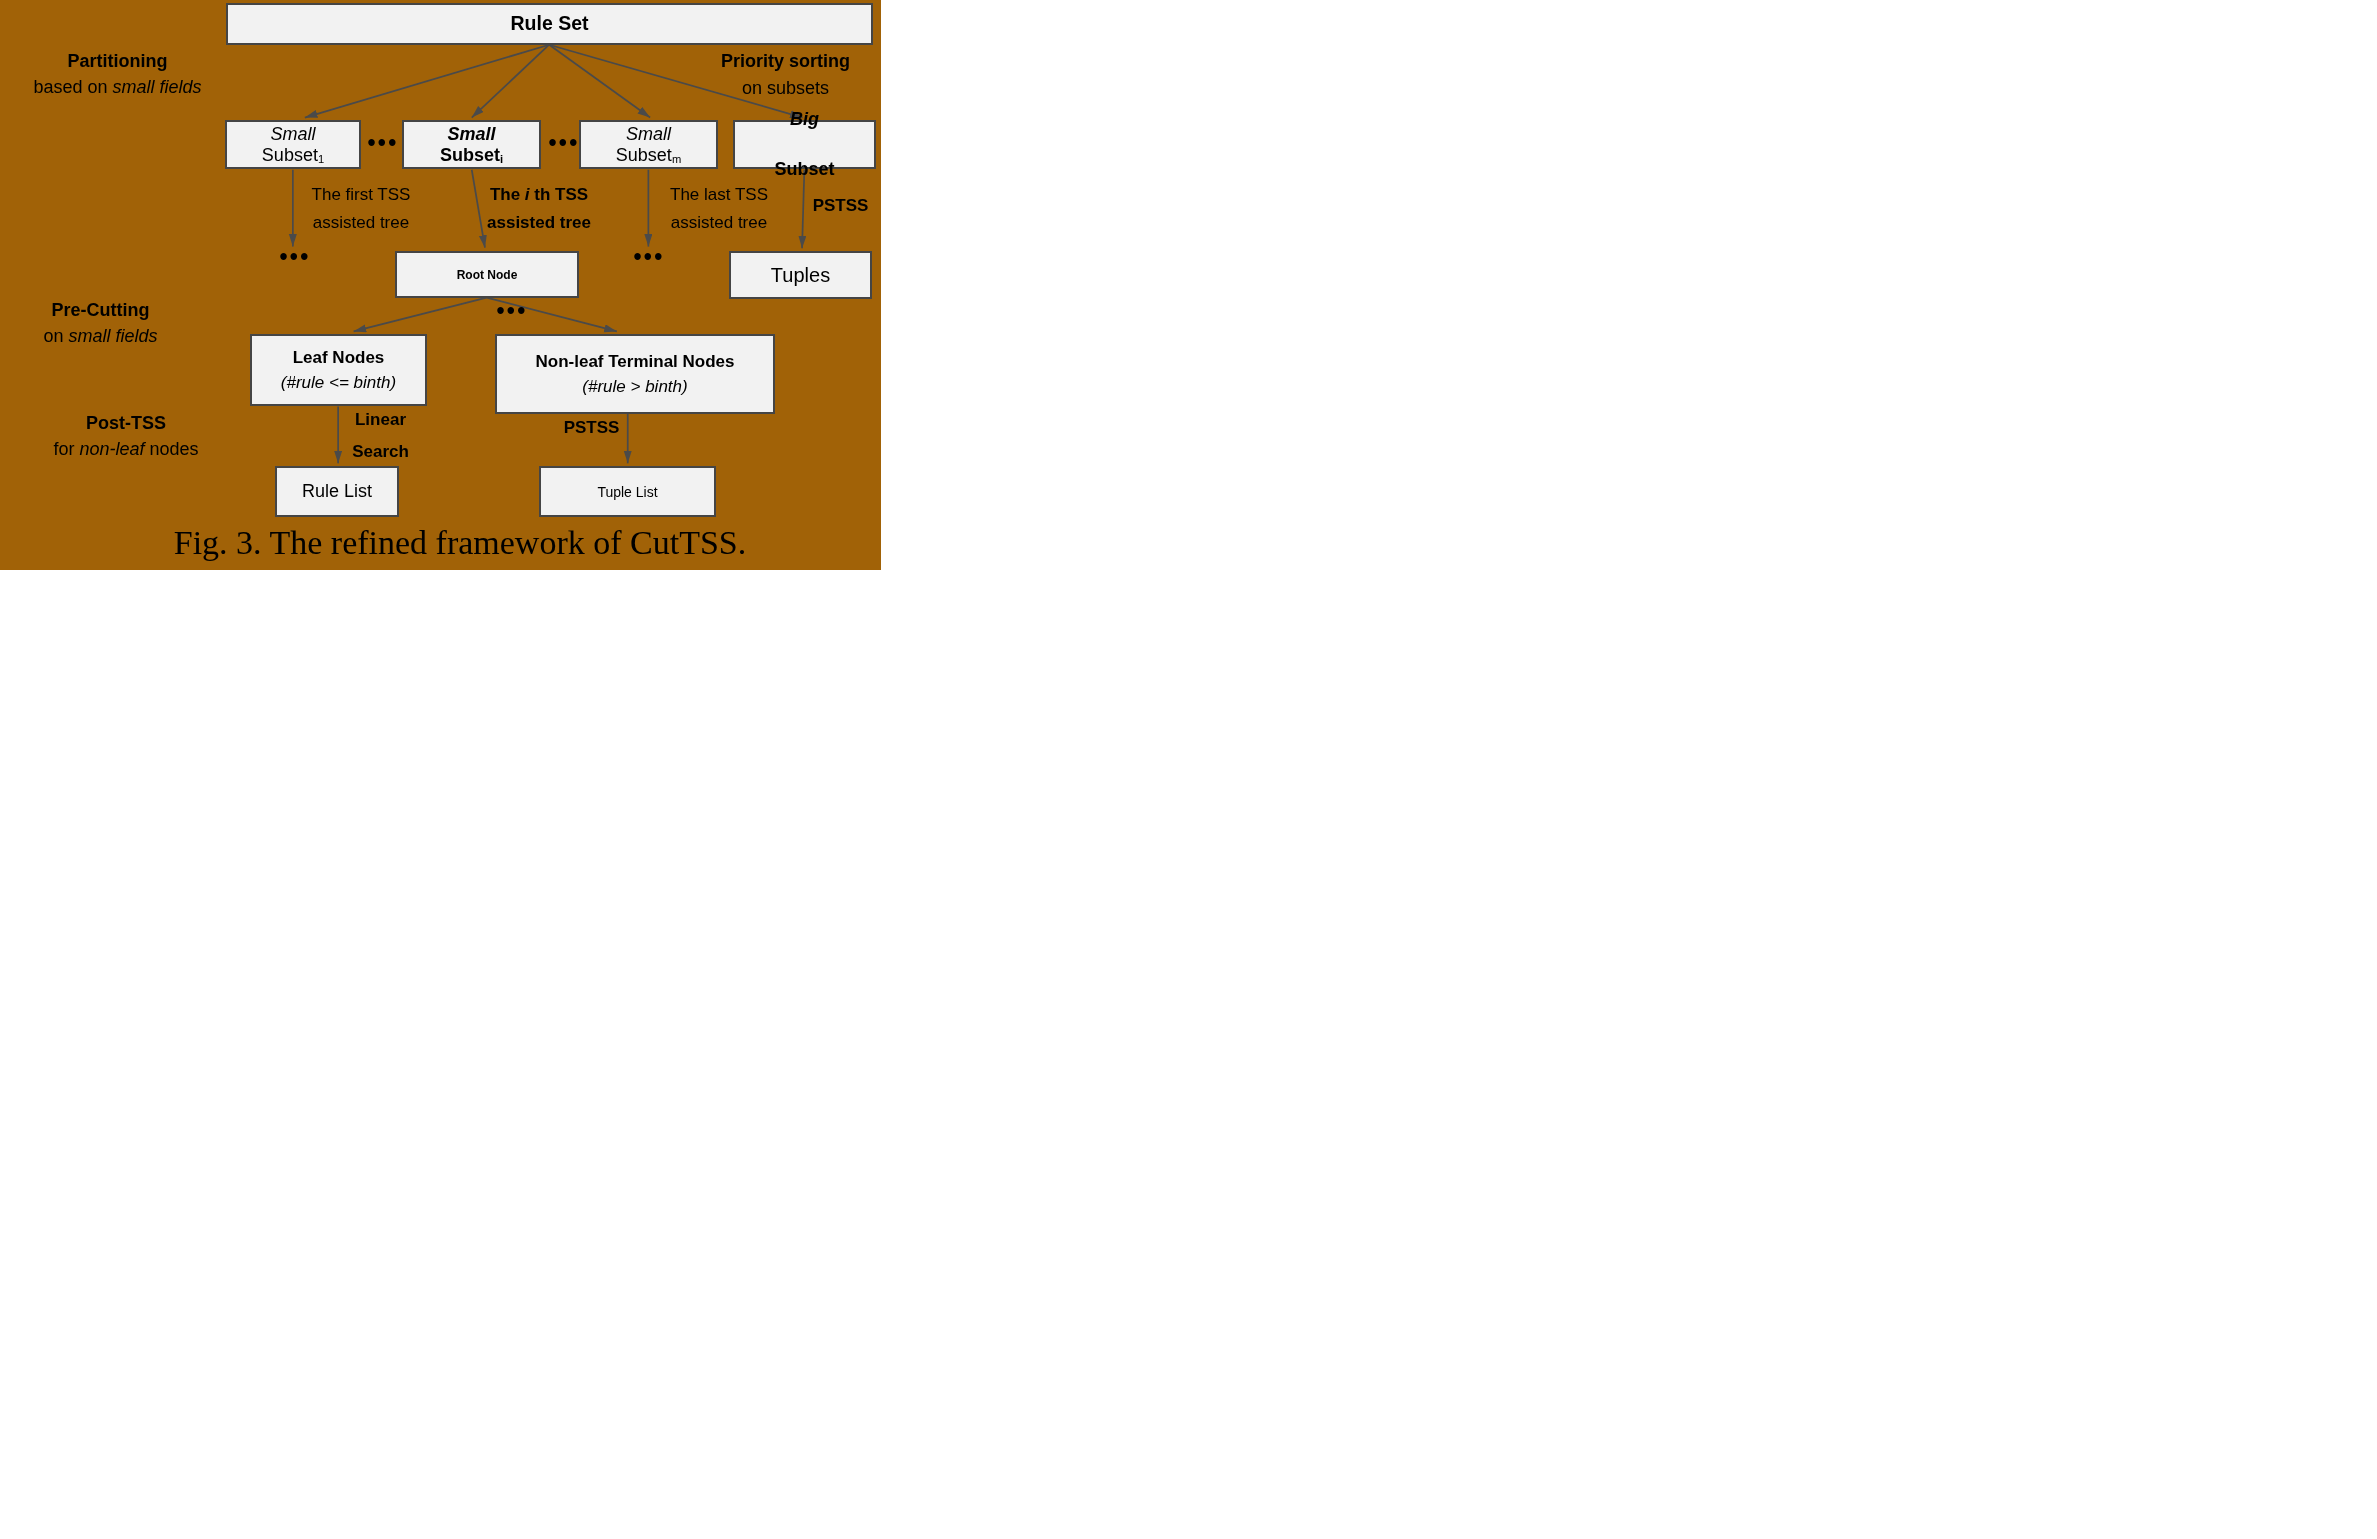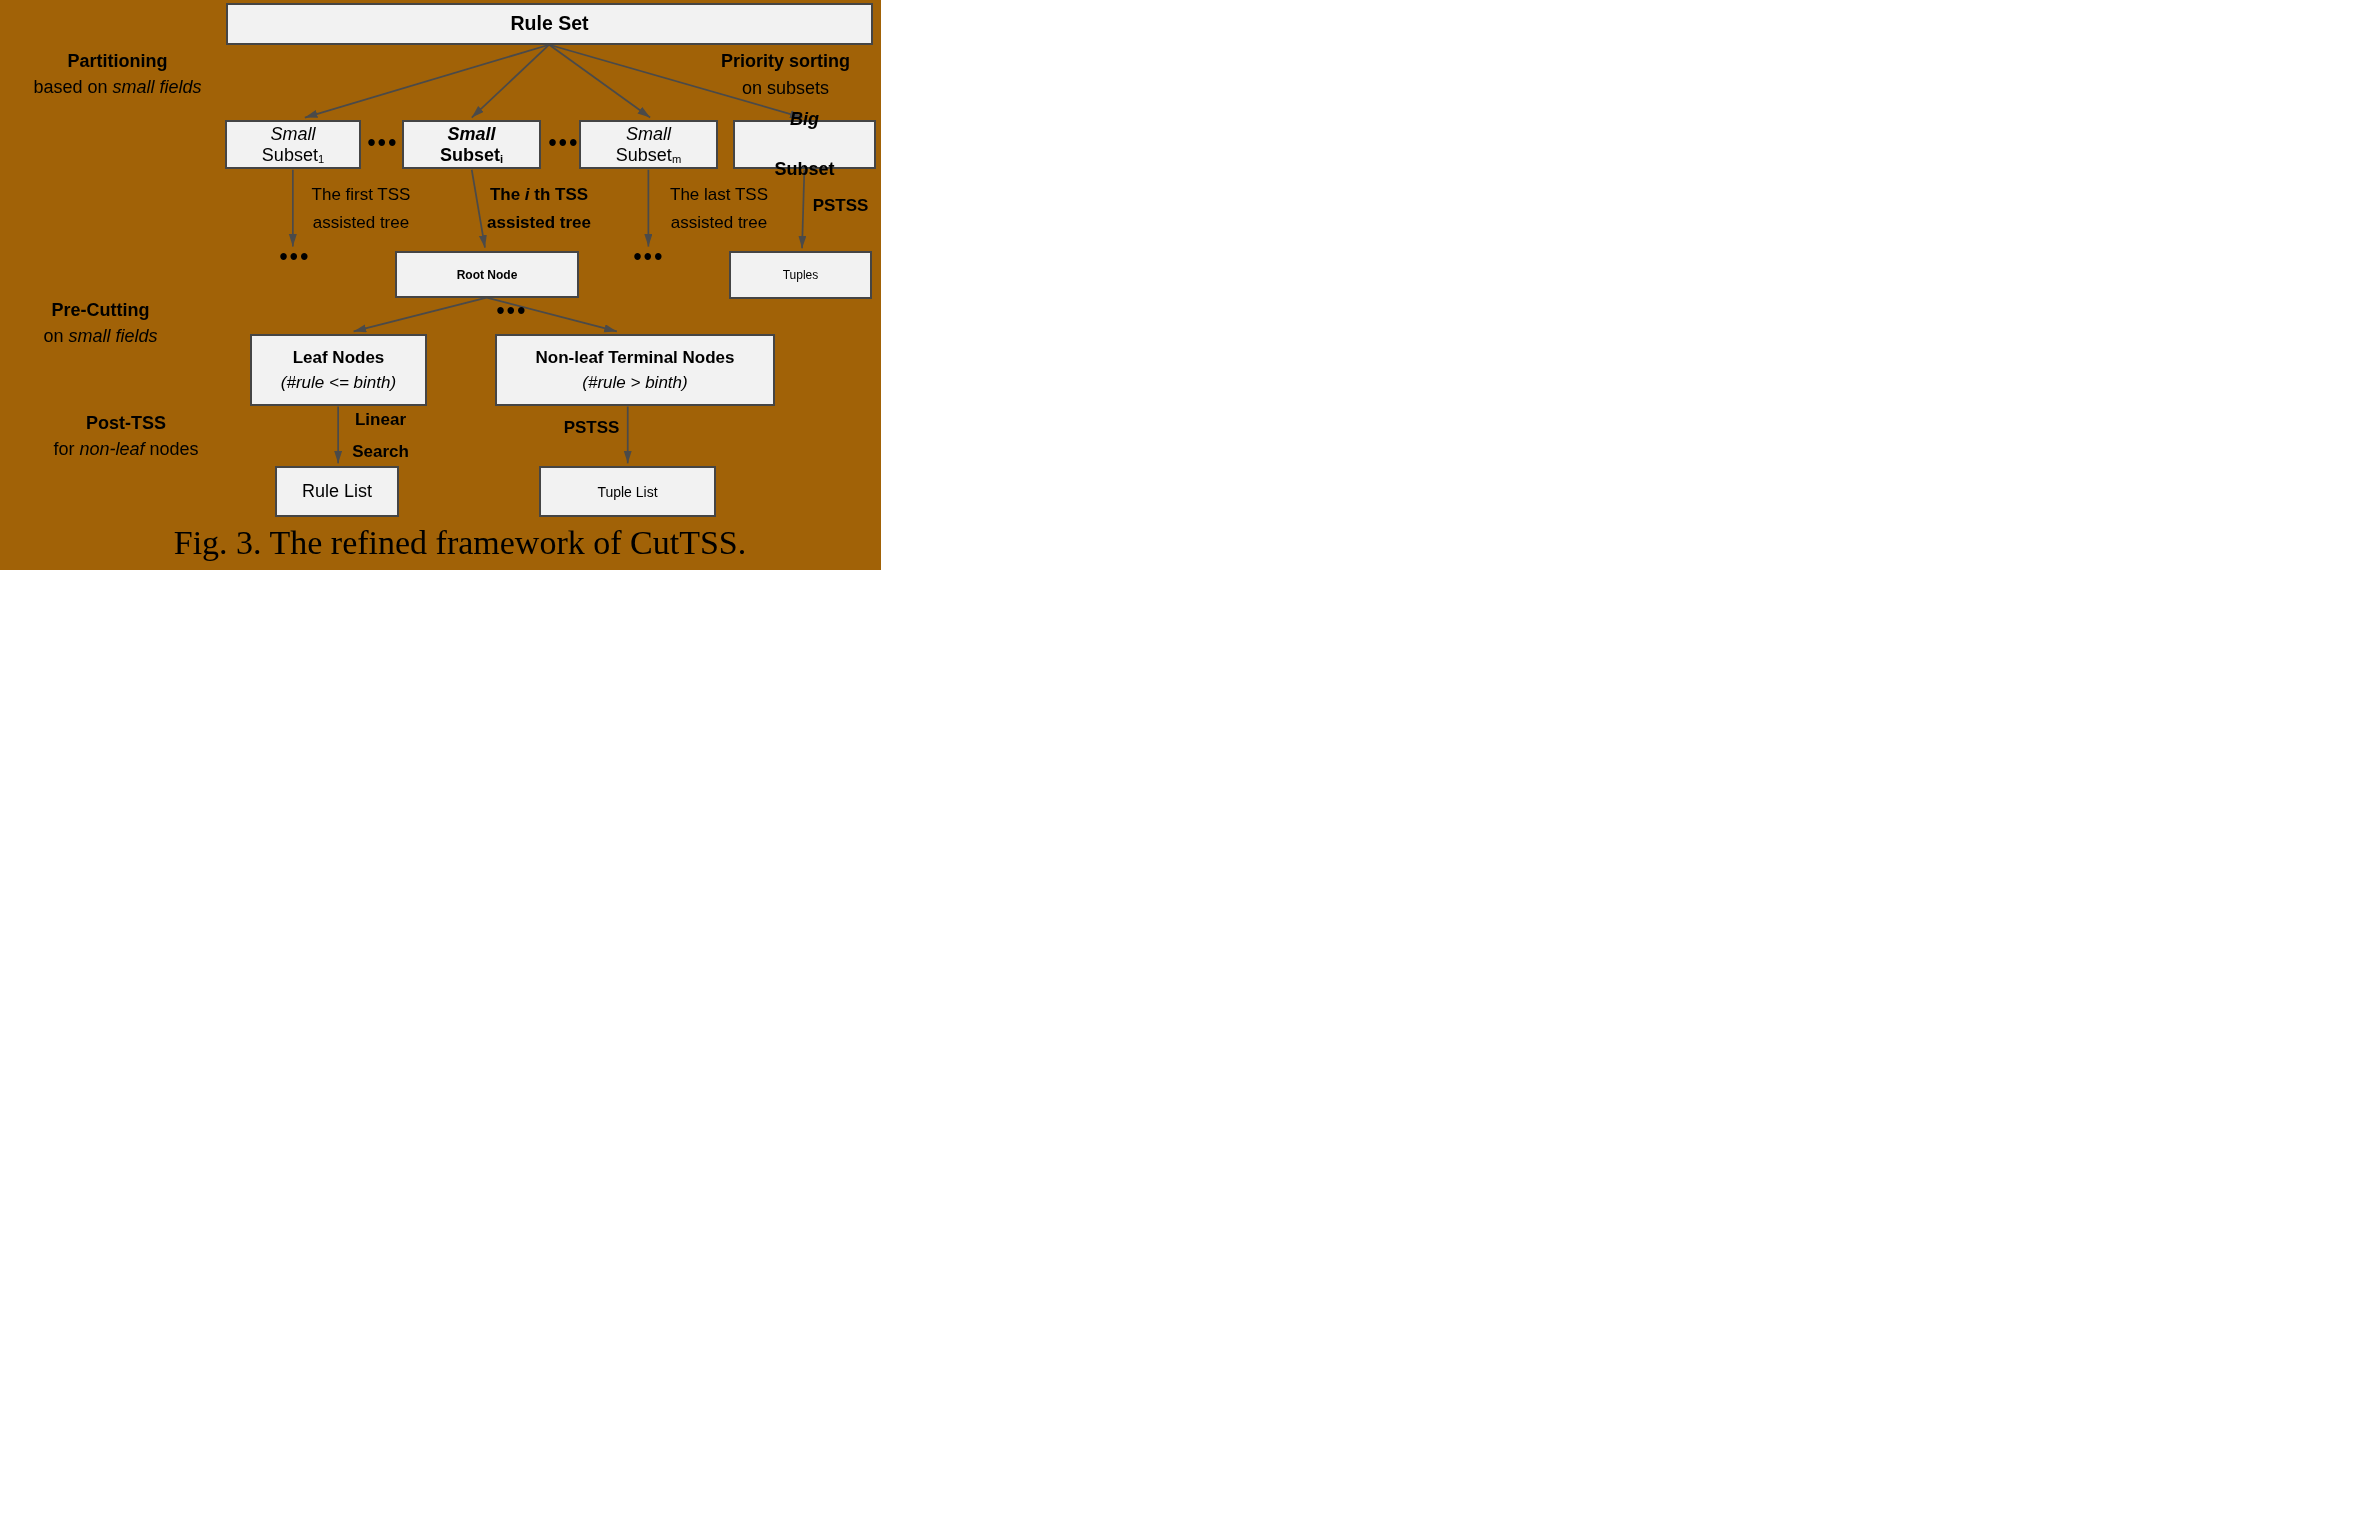--- a/index.html
+++ b/index.html
@@ -100,37 +100,37 @@
 
   <div class="lbl b" style="left:806px;top:196px;width:69px;font-size:17px;">PSTSS</div>
 
   <span class="dots" style="left:295px;top:259px;">•••</span>
   <span class="dots" style="left:649px;top:259px;">•••</span>
 
   <div class="node b" style="left:395px;top:251px;width:184px;height:47px;font-size:12px;">
     <span>Root Node</span>
   </div>
 
-  <div class="node" style="left:729px;top:251px;width:143px;height:48px;font-size:12px;">
+  <div class="node" style="left:729px;top:251px;width:143px;height:48px;font-size:20px;">
     <span>Tuples</span>
   </div>
 
   <span class="dots" style="left:512px;top:313px;">•••</span>
 
   <div class="lbl" style="left:0;top:297px;width:201px;font-size:18px;line-height:26px;">
     <div class="b">Pre-Cutting</div>
     <div><span>on </span><span class="it">small fields</span></div>
   </div>
 
   <div class="node" style="left:250px;top:334px;width:177px;height:72px;font-size:17px;line-height:25px;">
     <div class="b">Leaf Nodes</div>
     <div class="it">(#rule &lt;= binth)</div>
   </div>
 
-  <div class="node" style="left:495px;top:334px;width:280px;height:72px;font-size:17px;line-height:25px;">
+  <div class="node" style="left:495px;top:334px;width:280px;height:80px;font-size:17px;line-height:25px;">
     <div class="b">Non-leaf Terminal Nodes</div>
     <div class="it">(#rule &gt; binth)</div>
   </div>
 
   <div class="lbl" style="left:17px;top:410px;width:218px;font-size:18px;line-height:26px;">
     <div class="b">Post-TSS</div>
     <div><span>for </span><span class="it">non-leaf</span><span> nodes</span></div>
   </div>
 
   <div class="lbl b" style="left:329px;top:404px;width:103px;font-size:17px;line-height:32px;">

